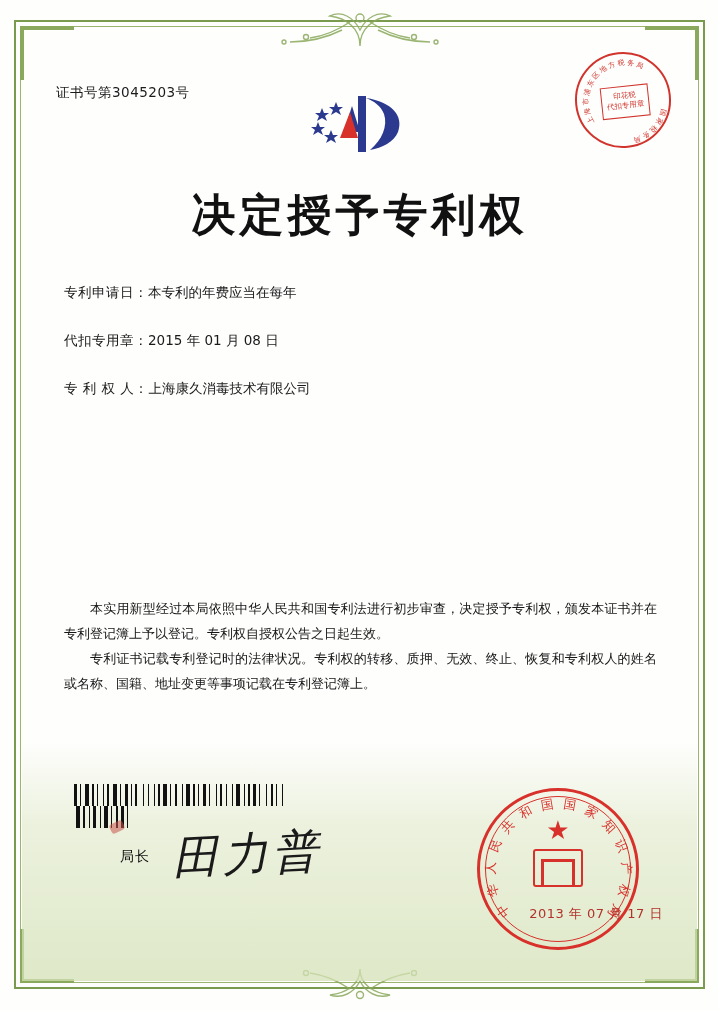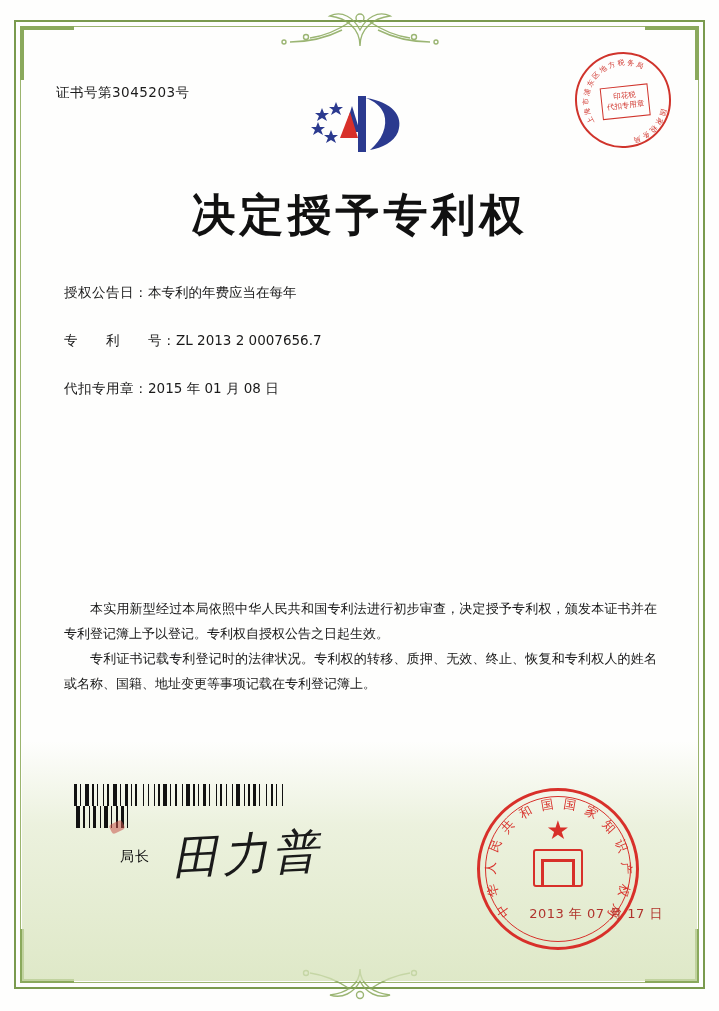--- a/index.html
+++ b/index.html
@@ -396,27 +396,27 @@
       <polygon points="36,10 38,15 43,15 39,18 41,23 36,20 31,23 33,18 29,15 34,15"></polygon>
       <polygon points="18,30 20,35 25,35 21,38 23,43 18,40 13,43 15,38 11,35 16,35"></polygon>
       <polygon points="31,38 33,43 38,43 34,46 36,51 31,48 26,51 28,46 24,43 29,43"></polygon>
     </g>
   </svg>
 
   <div class="title">决定授予专利权</div>
 
   <div class="fields">
     <div class="field-row">
-      <span class="field-label">授权公告日：</span><span class="field-value">本专利的年费应当在每年</span>
-    </div>
-    <div class="field-row">
-      <span class="field-label">专　　利　　号：</span><span class="field-value">ZL 2013 2 0007656.7</span>
+      <span class="field-label">专利申请日：</span><span class="field-value">本专利的年费应当在每年</span>
     </div>
     <div class="field-row">
       <span class="field-label">代扣专用章：</span><span class="field-value">2015 年 01 月 08 日</span>
+    </div>
+    <div class="field-row">
+      <span class="field-label">专 利 权 人：</span><span class="field-value">上海康久消毒技术有限公司</span>
     </div>
   </div>
 
   <div class="body-text">
     <p>本实用新型经过本局依照中华人民共和国专利法进行初步审查，决定授予专利权，颁发本证书并在专利登记簿上予以登记。专利权自授权公告之日起生效。</p>
     <p>专利证书记载专利登记时的法律状况。专利权的转移、质押、无效、终止、恢复和专利权人的姓名或名称、国籍、地址变更等事项记载在专利登记簿上。</p>
   </div>
 
   <div class="wash"></div>
 

